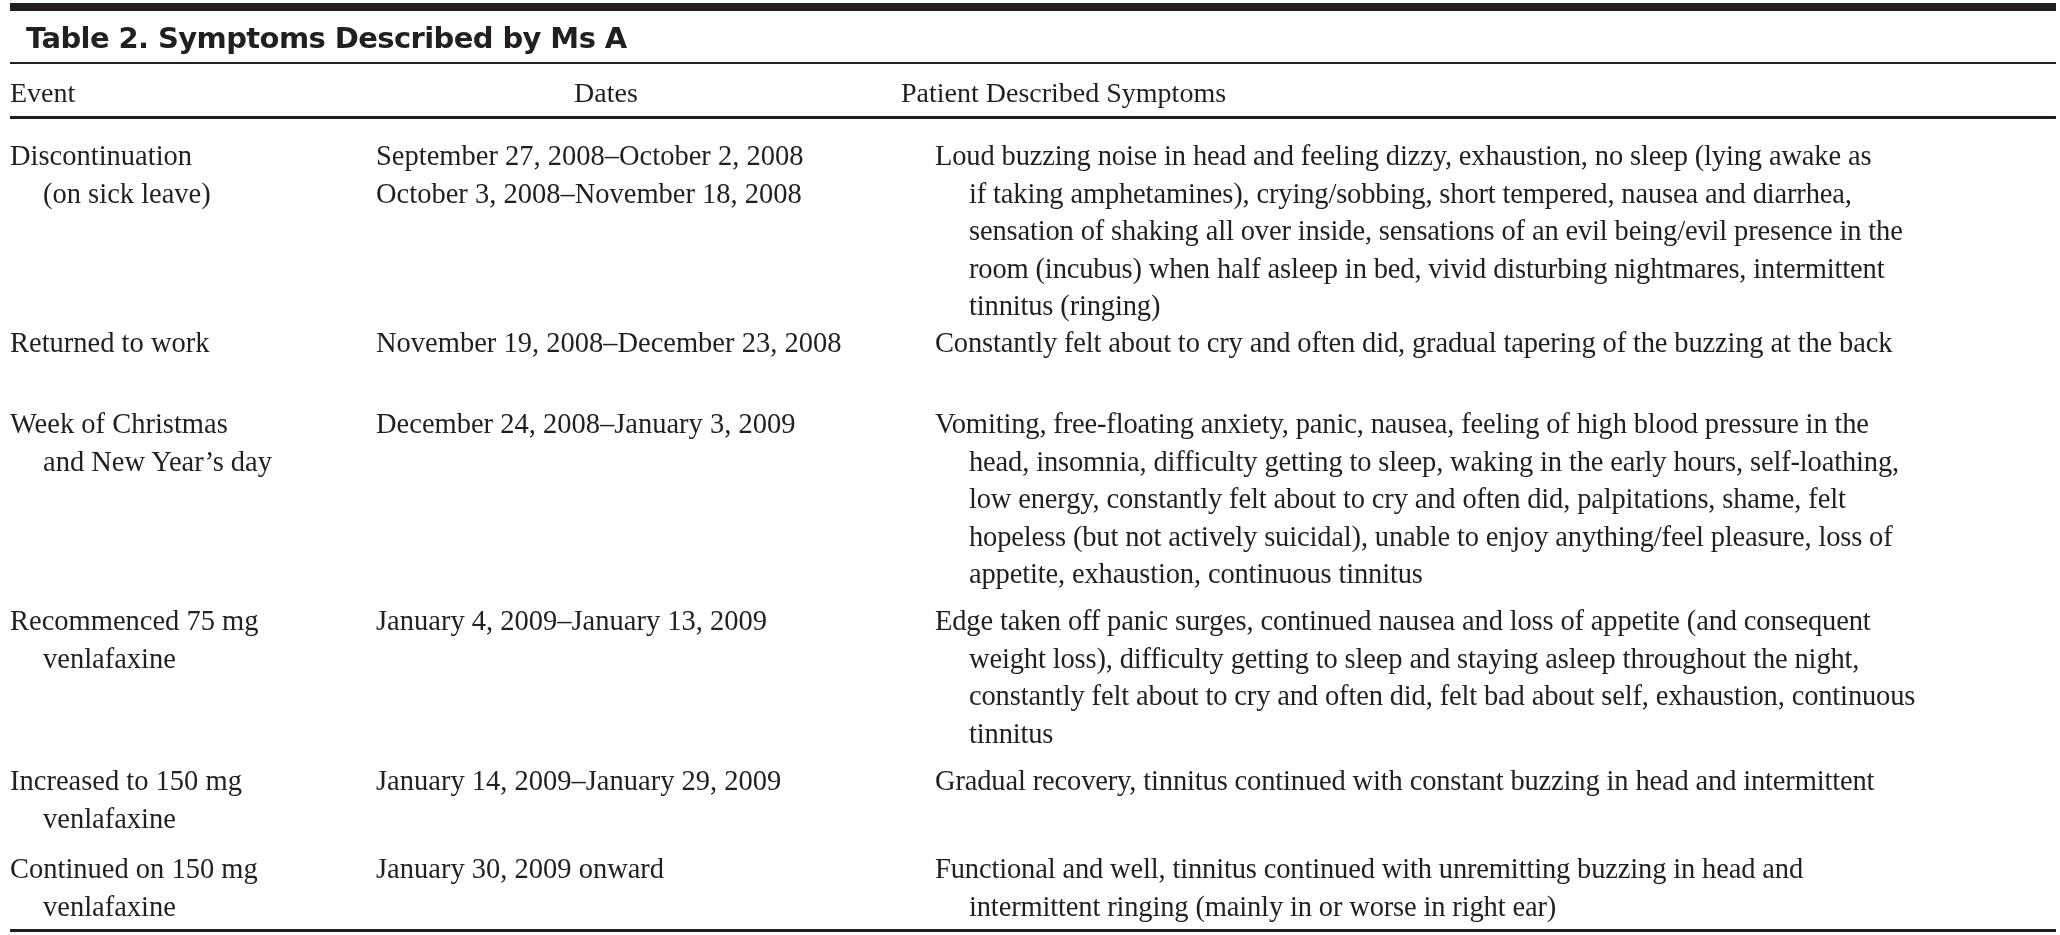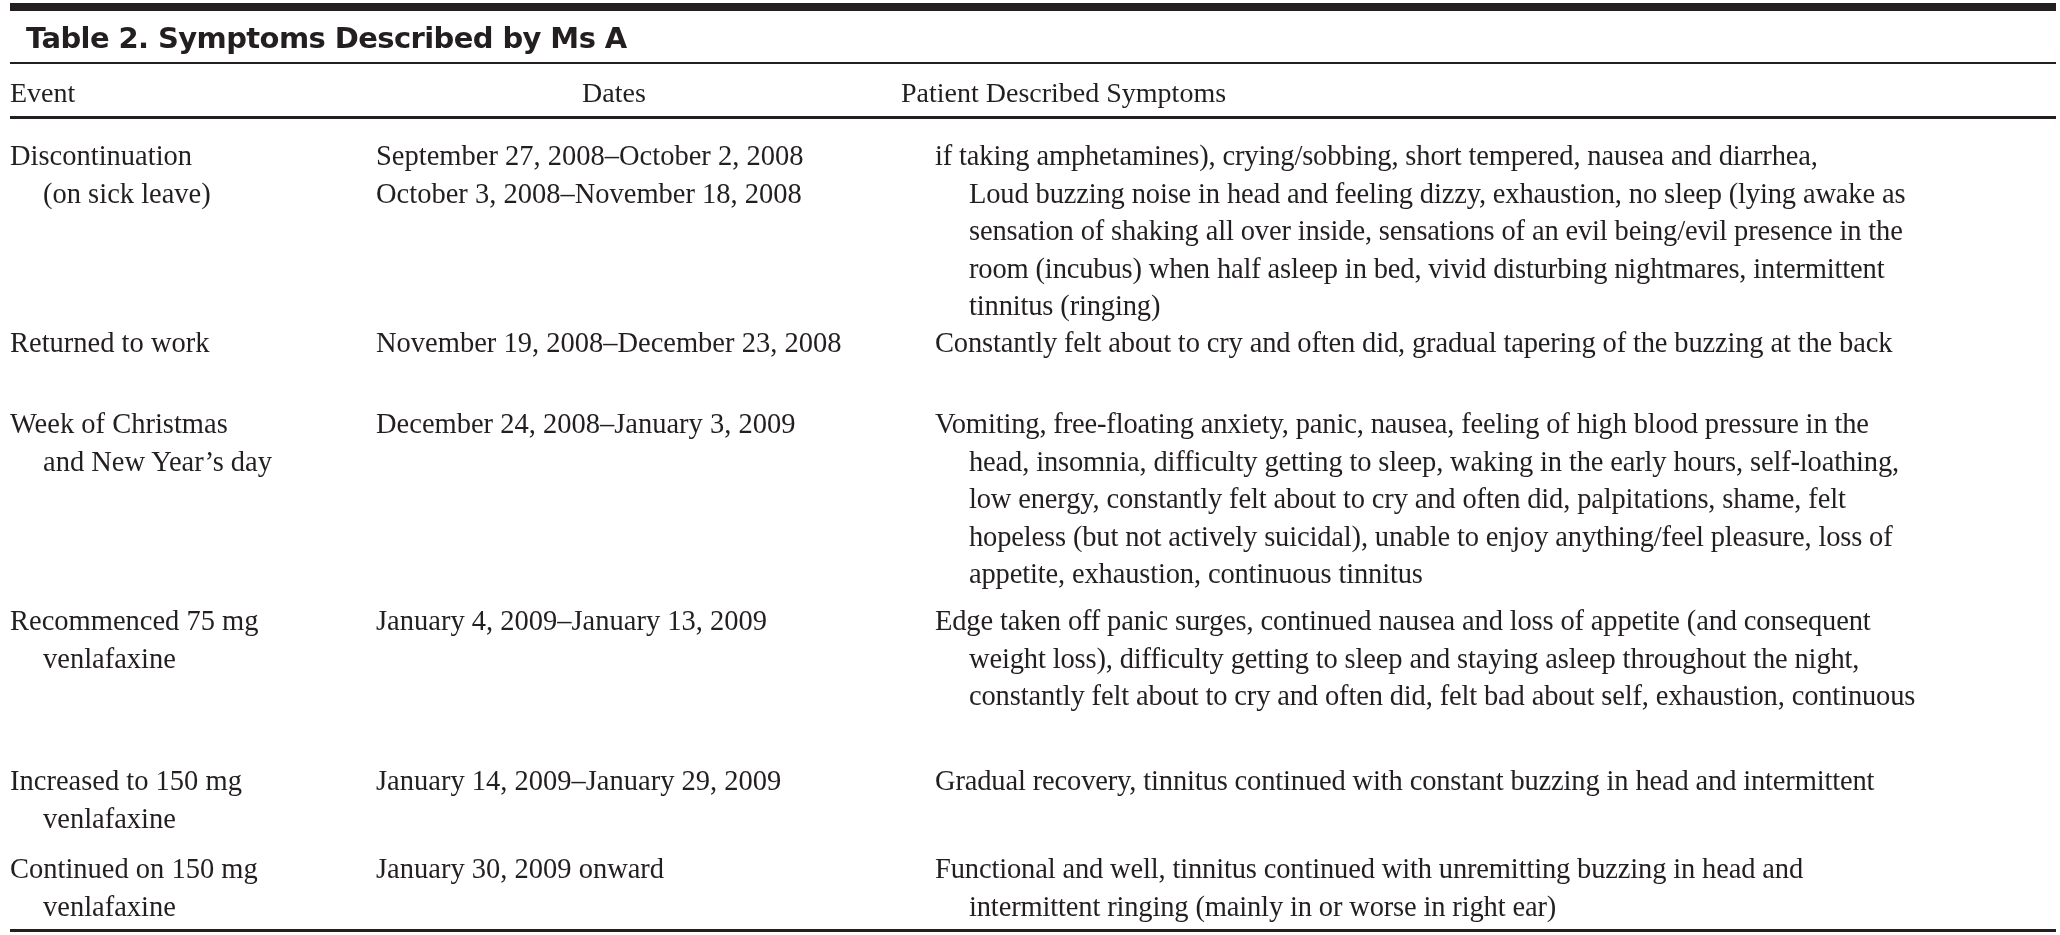--- a/index.html
+++ b/index.html
@@ -6,21 +6,21 @@
   body { width: 2060px; height: 935px; position: relative; overflow: hidden; color: #231f20; }
   .topbar { position: absolute; left: 10px; right: 4px; top: 3px; height: 8px; background: #231f20; }
   .title { position: absolute; left: 26px; top: 20px; font-family: "DejaVu Sans", sans-serif; font-weight: bold; font-size: 29px; letter-spacing: -0.6px; line-height: 36px; }
   .rule { position: absolute; left: 10px; right: 4px; background: #231f20; }
   .rule.title-rule { top: 62px; height: 2px; }
   .rule.head-rule { top: 116px; height: 3px; }
   .rule.bottom-rule { top: 929px; height: 3px; }
   .thead { position: absolute; top: 74px; left: 0; width: 2060px; height: 38px; font-family: "Liberation Serif", serif; font-size: 28px; line-height: 38px; }
   .thead span { position: absolute; top: 0; }
   .th-event { left: 10px; }
-  .th-dates { left: 344px; width: 540px; text-align: center; }
+  .th-dates { left: 336px; width: 540px; text-align: center; }
   .th-symptoms { left: 901px; width: 1150px; }
   .row { position: absolute; left: 0; width: 2060px; font-family: "Liberation Serif", serif; font-size: 28.5px; line-height: 37.5px; }
   .cell { position: absolute; top: 0; }
   .c-event { left: 10px; width: 320px; }
   .c-event .line2 { display: block; padding-left: 33px; }
   .c-dates { left: 336px; width: 560px; }
   .c-dates span { display: block; white-space: nowrap; margin-left: 40px; }
   .c-sym { left: 901px; width: 1155px; padding-left: 34px; text-indent: -34px; box-sizing: border-box; letter-spacing: -0.15px; }
   .c-sym span { display: block; white-space: nowrap; padding-left: 34px; text-indent: 0; }
   .c-sym span:first-child { padding-left: 0; }
@@ -42,22 +42,22 @@
 <div class="row" style="top:137px">
   <div class="cell c-event">
     <span>Discontinuation</span>
     <span class="line2">(on sick leave)</span>
   </div>
   <div class="cell c-dates">
     <span>September 27, 2008–October 2, 2008</span>
     <span>October 3, 2008–November 18, 2008</span>
   </div>
   <div class="cell c-sym">
+    <span>Loud buzzing noise in head and feeling dizzy, exhaustion, no sleep (lying awake as</span>
     <span>if taking amphetamines), crying/sobbing, short tempered, nausea and diarrhea,</span>
-    <span>Loud buzzing noise in head and feeling dizzy, exhaustion, no sleep (lying awake as</span>
     <span>sensation of shaking all over inside, sensations of an evil being/evil presence in the</span>
     <span>room (incubus) when half asleep in bed, vivid disturbing nightmares, intermittent</span>
     <span>tinnitus (ringing)</span>
   </div>
 </div>
 
 <div class="row" style="top:324px">
   <div class="cell c-event">
     <span>Returned to work</span>
   </div>
@@ -91,20 +91,21 @@
     <span>Recommenced 75 mg</span>
     <span class="line2">venlafaxine</span>
   </div>
   <div class="cell c-dates">
     <span>January 4, 2009–January 13, 2009</span>
   </div>
   <div class="cell c-sym">
     <span>Edge taken off panic surges, continued nausea and loss of appetite (and consequent</span>
     <span>weight loss), difficulty getting to sleep and staying asleep throughout the night,</span>
     <span>constantly felt about to cry and often did, felt bad about self, exhaustion, continuous</span>
+    <span>tinnitus</span>
   </div>
 </div>
 
 <div class="row" style="top:762px">
   <div class="cell c-event">
     <span>Increased to 150 mg</span>
     <span class="line2">venlafaxine</span>
   </div>
   <div class="cell c-dates">
     <span>January 14, 2009–January 29, 2009</span>

